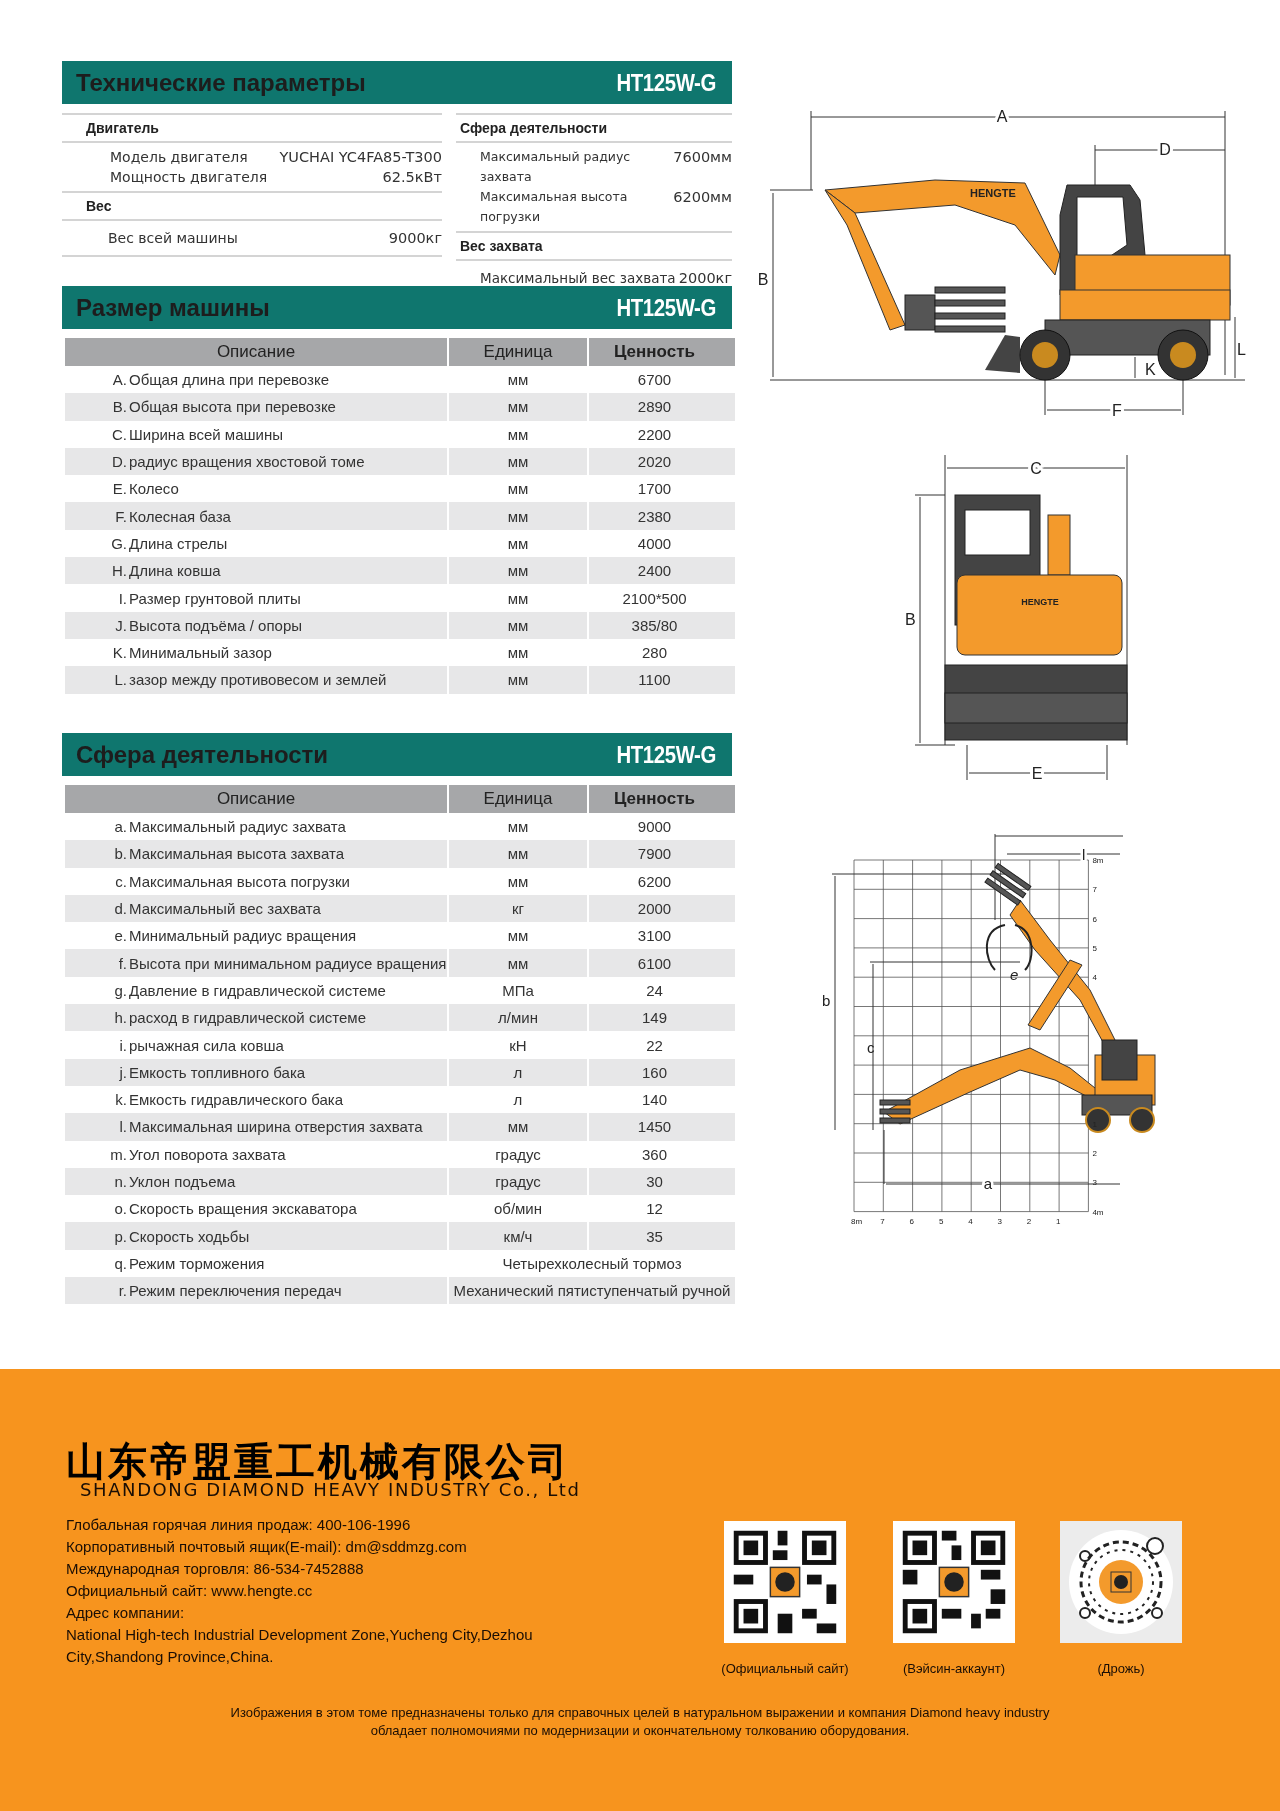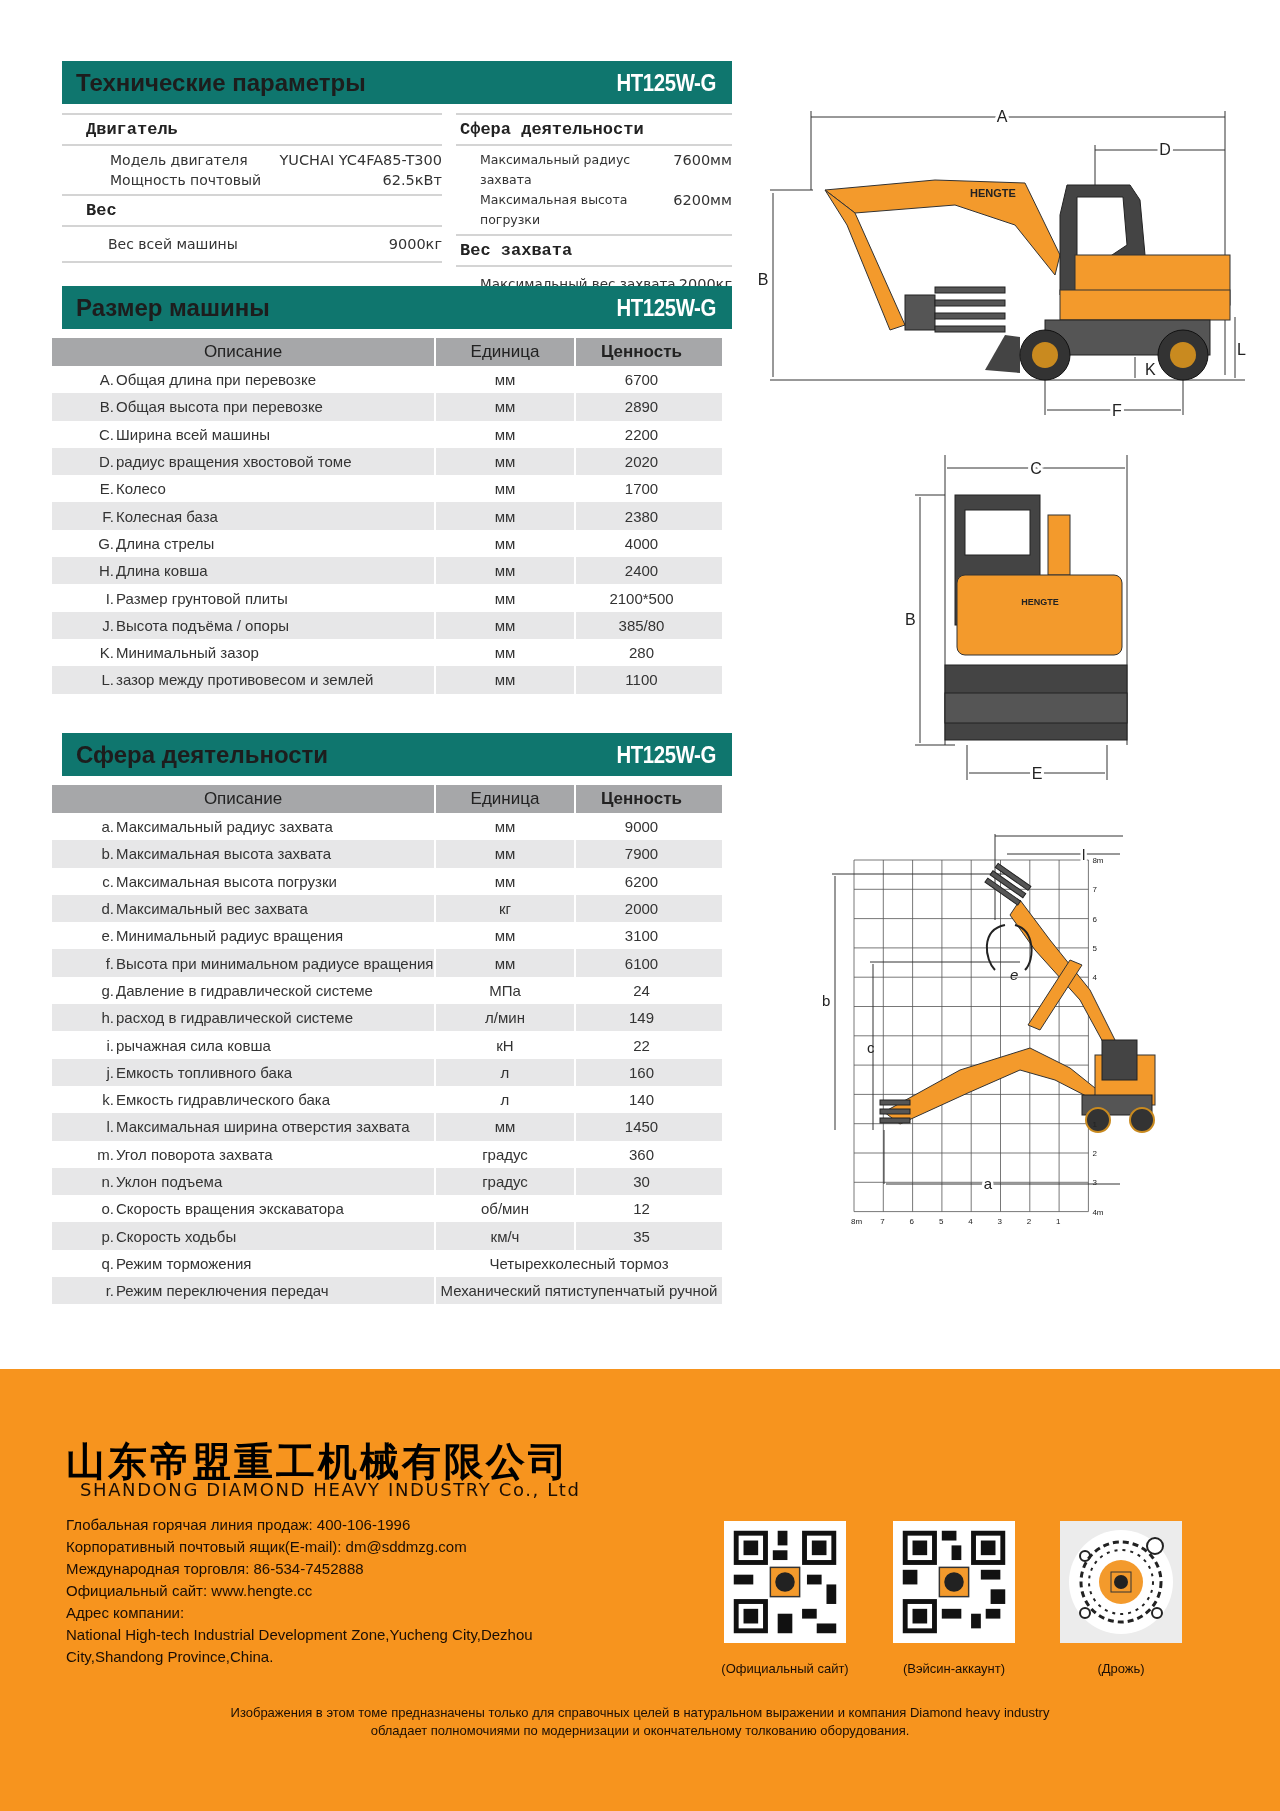--- a/index.html
+++ b/index.html
@@ -7,28 +7,28 @@
   body { position: relative; font-family: "DejaVu Sans", sans-serif; color: #222; }
 
   .section-bar { position: absolute; left: 62px; width: 670px; height: 43px; background: #0f766e;
     display: flex; align-items: center; justify-content: space-between; padding: 0 16px 0 14px; }
   .section-bar .title { font-family: "Liberation Sans", sans-serif; font-weight: bold; font-size: 24px; color: #1d1d1d; }
   .section-bar .model { font-family: "Liberation Sans", sans-serif; font-weight: bold; font-size: 24px; color: #ffffff; letter-spacing: -0.5px; transform: scaleX(0.85); transform-origin: right center; }
 
   
   .sub { position: absolute; }
   .sub .hr { height: 2px; background: #d4d4d4; }
-  .sub .h { font-size: 17px; font-weight: bold; color: #222; padding: 5px 0 5px 24px; font-family: Liberation Mono, monospace; }
+  .sub .h { font-size: 14px; font-weight: bold; color: #222; padding: 5px 0 5px 24px; font-family: Liberation Sans, sans-serif; }
   .sub .row { display: flex; justify-content: space-between; font-size: 14px; color: #333; padding: 0 0 0 48px; line-height: 20px; }
   .sub .row.small { font-size: 12.5px; padding-left: 24px; }
   .sub .row .v { font-size: 14.5px; }
   .sub .rows { padding: 4px 0 4px 0; }
 
   
-  .tbl { position: absolute; left: 52px; width: 670px; border-collapse: collapse; font-family: "Liberation Sans", sans-serif; }
+  .tbl { position: absolute; left: 65px; width: 670px; border-collapse: collapse; font-family: "Liberation Sans", sans-serif; }
   .tbl .thead { display: flex; height: 28px; background: #a6a7a9; }
   .tbl .thead div { display: flex; align-items: center; justify-content: center; font-size: 17px; color: #222; border-right: 2px solid #fff; }
   .tbl .thead div:last-child { border-right: none; font-weight: bold; }
   .tbl .trow { display: flex; height: 27.3px; }
   .tbl .trow:nth-child(even) { background: #e7e7e8; }
   .tbl .trow div { display: flex; align-items: center; font-size: 15px; color: #333; border-right: 2px solid #fff; }
   .tbl .trow div:last-child { border-right: none; }
   .c1 { width: 384px; }
   .c2 { width: 140px; justify-content: center; }
   .c3 { width: 131px; justify-content: center; }
@@ -60,21 +60,21 @@
 <div class="sub" style="left:62px; top:113px; width:380px;">
   <div class="hr"></div>
   <div class="h">Двигатель</div>
   <div class="hr"></div>
   <div class="rows">
     <div class="row">
         <span>Модель двигателя</span>
         <span class="v">YUCHAI YC4FA85-T300</span>
       </div>
     <div class="row">
-        <span>Мощность почтовый</span>
+        <span>Мощность двигателя</span>
         <span class="v">62.5кВт</span>
       </div>
   </div>
   <div class="hr"></div>
   <div class="h">Вес</div>
   <div class="hr"></div>
   <div class="rows" style="padding:7px 0 7px 0">
     <div class="row" style="padding-left:46px">
         <span>Вес всей машины</span>
         <span class="v">9000кг</span>

